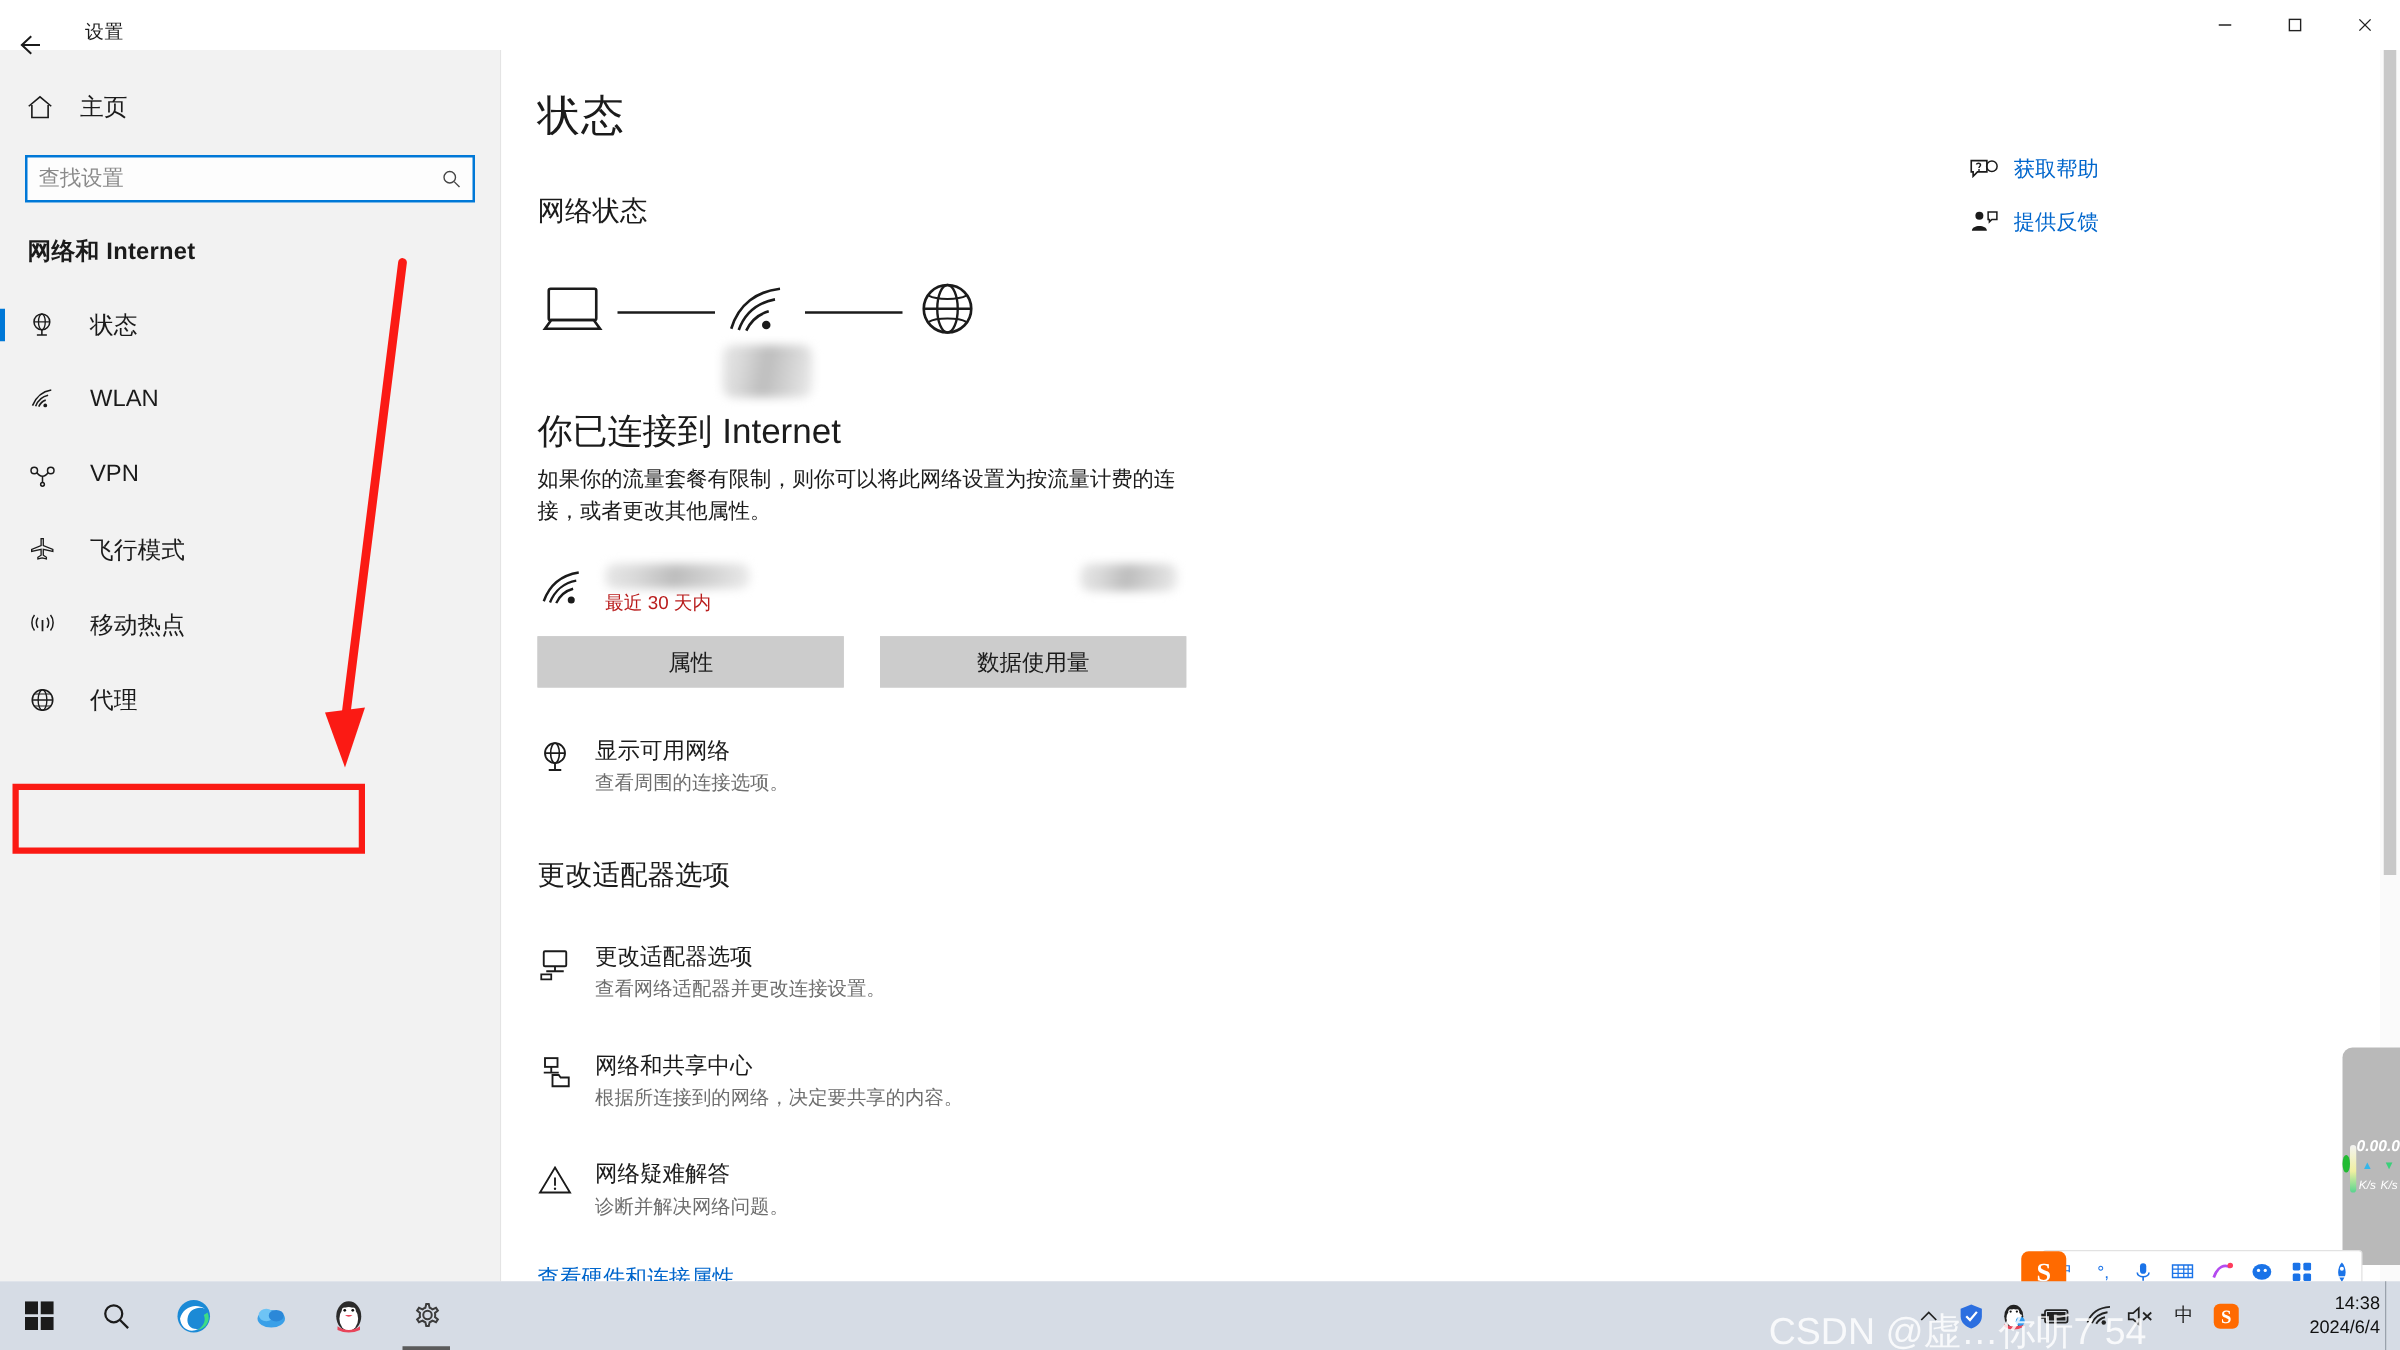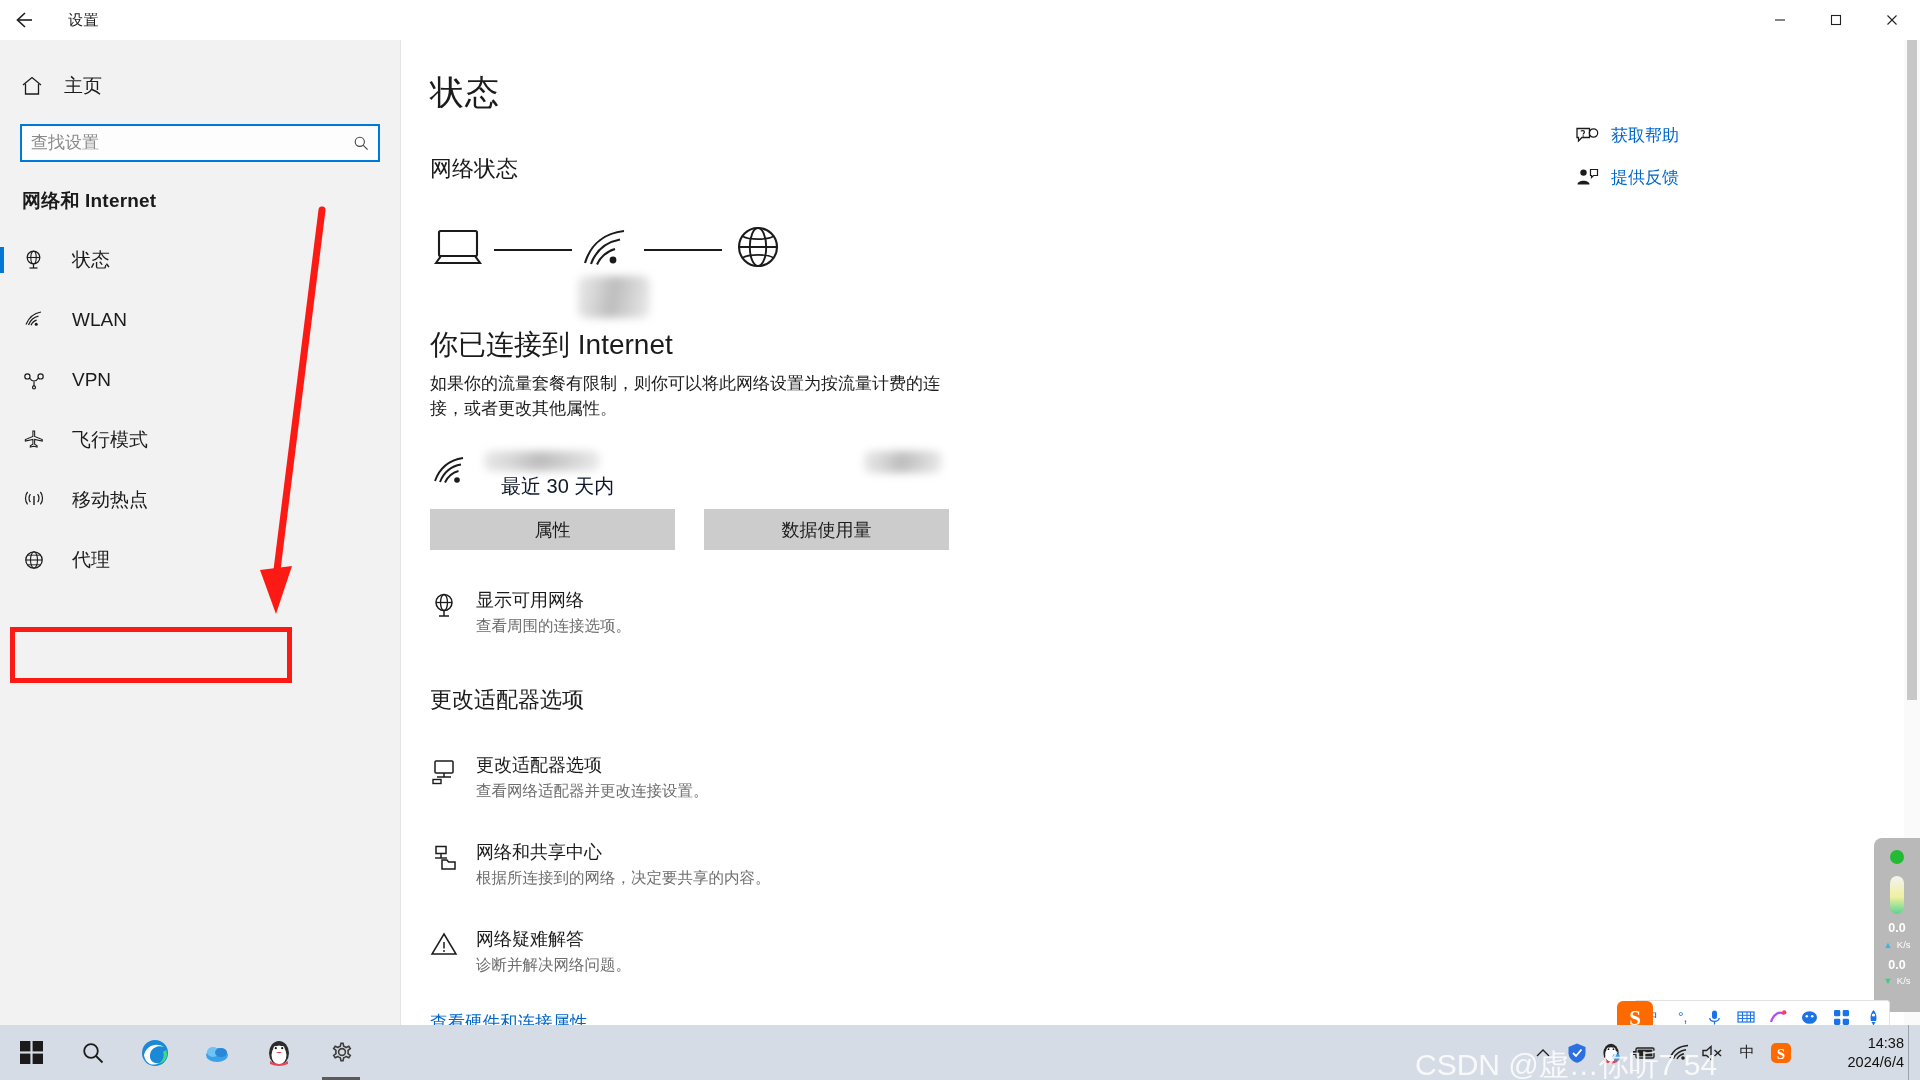--- a/index.html
+++ b/index.html
@@ -9,21 +9,21 @@
     font-family: "Liberation Sans", "DejaVu Sans", sans-serif;
     background: #ffffff;
   }
   #root { position: relative; width: 1920px; height: 1080px; background: #fff; }
 
   
   .titlebar {
     position: absolute; left: 0; top: 0; width: 1920px; height: 40px;
     background: #ffffff; z-index: 40;
   }
-  .tb-left { position: absolute; left: 0; top: 0; height: 40px; display: flex; align-items: center; }
+  .tb-left { position: absolute; left: 0; top: 16px; height: 40px; display: flex; }
   .back-btn {
     width: 46px; height: 40px; display: flex; align-items: center; justify-content: center;
     color: #1b1b1b; cursor: default;
   }
   .back-btn svg { display:block; }
   .tb-title {
     font-size: 15px; color: #1b1b1b; margin-left: 22px; letter-spacing: .5px;
   }
   .tb-right { position: absolute; right: 0; top: 0; height: 40px; display: flex; }
   .win-btn {
@@ -96,21 +96,21 @@
     filter: blur(4px);
   }
   .nd-ssid { left: 148px; top: 56px; width: 72px; height: 42px; }
 
   .conn-title { font-size: 28px; color: #1b1b1b; margin-top: 14px; }
   .conn-desc { font-size: 17px; color: #1b1b1b; line-height: 1.45; margin-top: 8px; width: 516px; }
 
   .wifi-row { margin-top: 26px; position: relative; height: 52px; }
   .wifi-ic { position: absolute; left: 2px; top: 8px; color: #1b1b1b; }
   .wifi-ssid-blur { left: 54px; top: 4px; width: 116px; height: 20px; }
-  .wifi-meta { position: absolute; left: 71px; top: 26px; font-size: 20px; color: #0f172a; }
+  .wifi-meta { position: absolute; left: 54px; top: 26px; font-size: 15px; color: #b91c1c; }
   .wifi-right-blur { left: 434px; top: 4px; width: 78px; height: 22px; }
 
   .btnrow { margin-top: 10px; display: flex; gap: 29px; }
   .btn {
     width: 245px; height: 41px; background: #cccccc; color: #1b1b1b;
     display: flex; align-items: center; justify-content: center; font-size: 18px;
     border: 1px solid #cccccc;
   }
 
   .linkrow { display: flex; margin-top: 38px; }
@@ -127,21 +127,21 @@
   .help-lbl { color: #0066cc; font-size: 17px; }
 
   
   .vscroll { position: absolute; right: 0; top: 40px; width: 16px; height: 985px; background: #fafafa; }
   .vscroll .thumb { position: absolute; left: 3px; top: 0; width: 10px; height: 660px; background: #c8c8c8; }
 
   
   .netspeed {
     position: absolute; right: 0px; top: 838px; width: 46px; height: 174px;
     background: #b9b9b9; border-radius: 8px 0 0 8px; z-index: 50;
-    display: flex; flex-direction: column; align-items: center; padding-top: 8px;
+    display: flex; flex-direction: row; align-items: center; padding-top: 8px; font-style: italic;
   }
   .ns-dot { width: 14px; height: 14px; border-radius: 50%; background: #22bb33; margin-top: 4px; }
   .ns-pill { width: 14px; height: 38px; border-radius: 7px; margin-top: 12px;
     background: linear-gradient(180deg,#f3f3f3 0%,#f0f0a0 55%,#59d48f 100%); }
   .ns-stat { margin-top: 8px; text-align: center; line-height: 1.0; }
   .ns-val { font-size: 12.5px; color: #ffffff; font-weight: bold; }
   .ns-unit { font-size: 9.5px; color: #ffffff; }
   .ns-up { color: #35b6ea; font-size: 9px; }
   .ns-dn { color: #3ad17a; font-size: 9px; }
 

